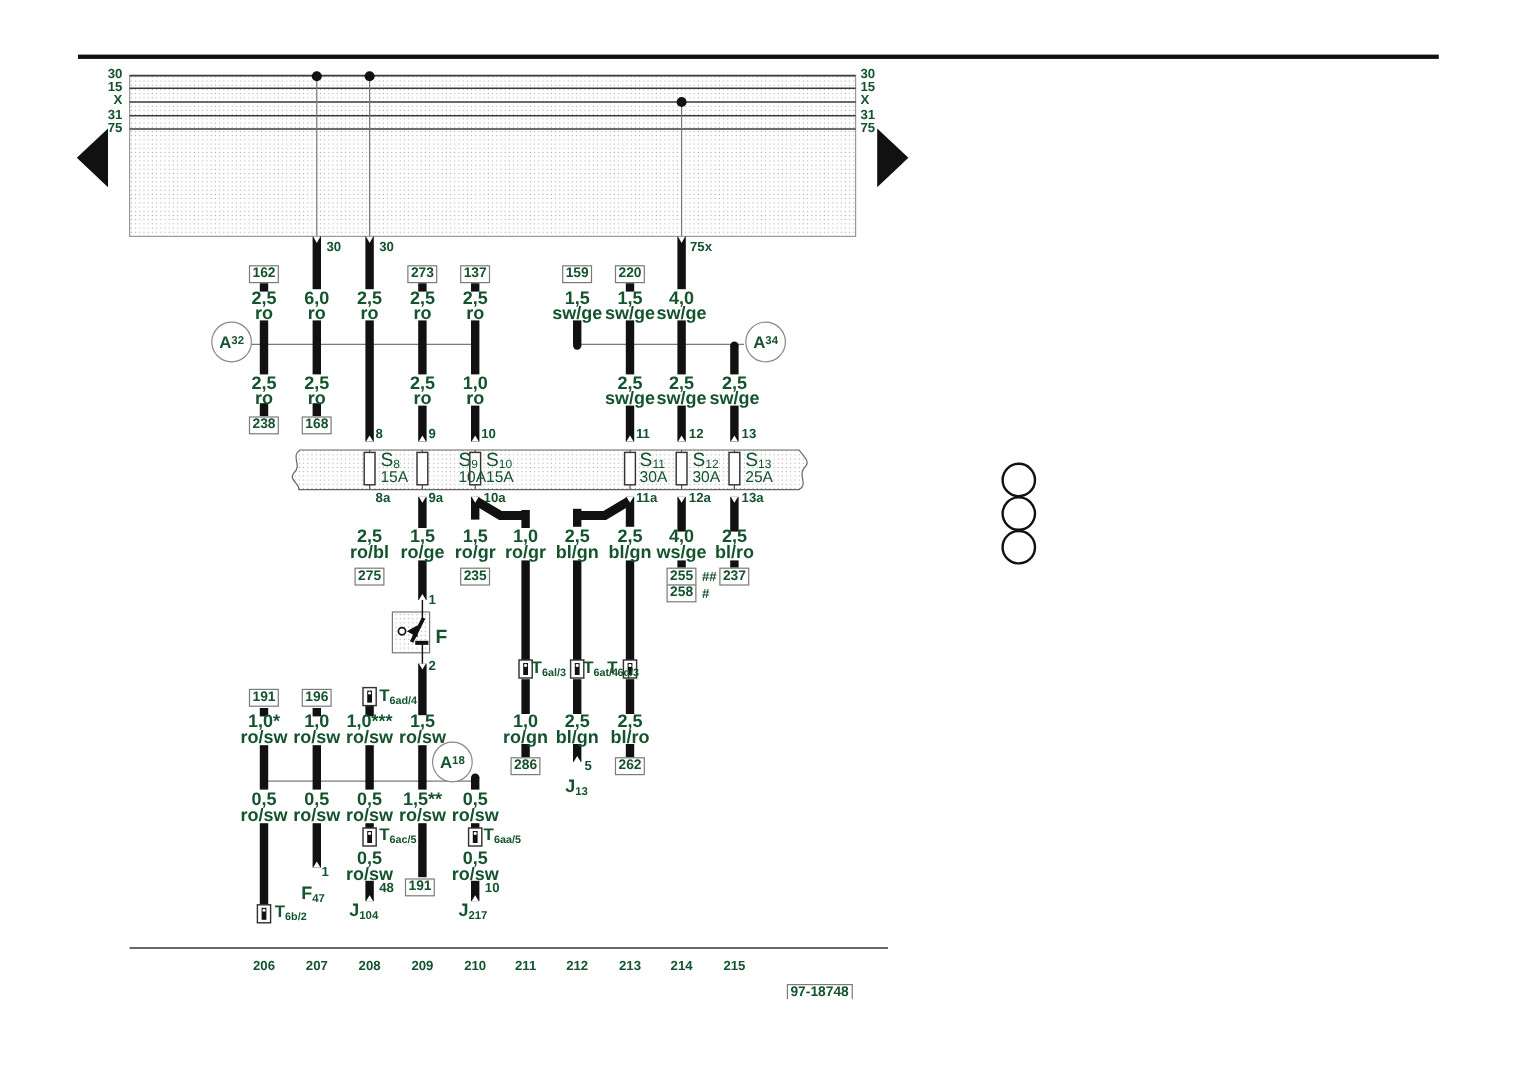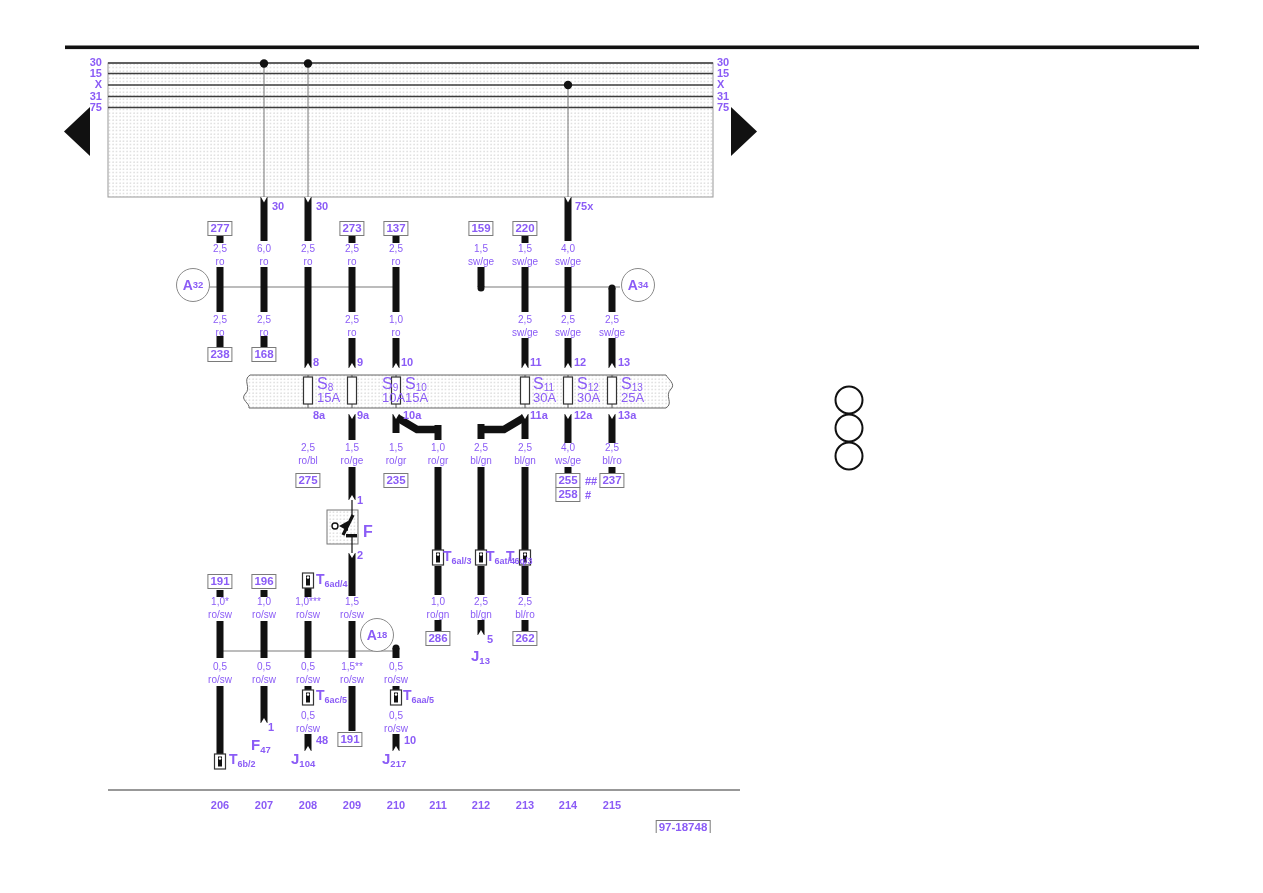--- a/index.html
+++ b/index.html
@@ -1,22 +1,22 @@
 <!DOCTYPE html>
 <html><head>
 <meta charset="utf-8">
 <style>
   html,body{margin:0;padding:0;background:#fff}
   #page{position:relative;width:1263px;height:833px;background:#fff;overflow:hidden;
-        font-family:"Liberation Sans","DejaVu Sans",sans-serif;color:#8b5cf6}
+        font-family:"Liberation Sans","DejaVu Sans",sans-serif;color:#14532d}
   .abs{position:absolute;left:0;top:0}
   .t,.tl{position:absolute;font-weight:bold;font-size:11px;line-height:12px;white-space:nowrap}
   .t{transform:translateX(-50%)}
-  .wl{position:absolute;transform:translateX(-50%);text-align:center;font-weight:normal;
-      font-size:10px;line-height:13px;white-space:nowrap}
+  .wl{position:absolute;transform:translateX(-50%);text-align:center;font-weight:bold;
+      font-size:15px;line-height:13px;white-space:nowrap}
   .wl span{display:block}
   .bx{position:absolute;transform:translateX(-50%);font-weight:bold;font-size:11.5px;line-height:13px;
       border:1.2px solid #7a7a7a;background:#fff;padding:0 2px;white-space:nowrap}
   .rails{position:absolute;font-weight:bold;font-size:11px;line-height:11.2px;width:30px}
   .rails span{display:block;text-align:right}
   .rails.right span{text-align:left}
   .cir{position:absolute;width:32px;height:32px;border:1.2px solid #8a8a8a;border-radius:50%;
        background:#fff;display:flex;align-items:center;justify-content:center;
        font-weight:bold;font-size:14px;line-height:14px}
   .cir sub{font-size:9.5px;vertical-align:-2px;line-height:0}
@@ -268,21 +268,21 @@
     <span>15</span>
     <span>X</span>
     <span>31</span>
     <span>75</span>
   </div>
 
   <span class="tl" style="left:272px;top:200px">30</span>
   <span class="tl" style="left:316px;top:200px">30</span>
   <span class="tl" style="left:575px;top:200px">75x</span>
 
-  <span class="bx" style="left:220px;top:221px">277</span>
+  <span class="bx" style="left:220px;top:221px">162</span>
   <span class="bx" style="left:352px;top:221px">273</span>
   <span class="bx" style="left:396px;top:221px">137</span>
   <span class="bx" style="left:481px;top:221px">159</span>
   <span class="bx" style="left:525px;top:221px">220</span>
 
   <div class="wl" style="left:220px;top:242px">
       <span>2,5</span>
       <span>ro</span>
     </div>
   <div class="wl" style="left:264px;top:242px">

